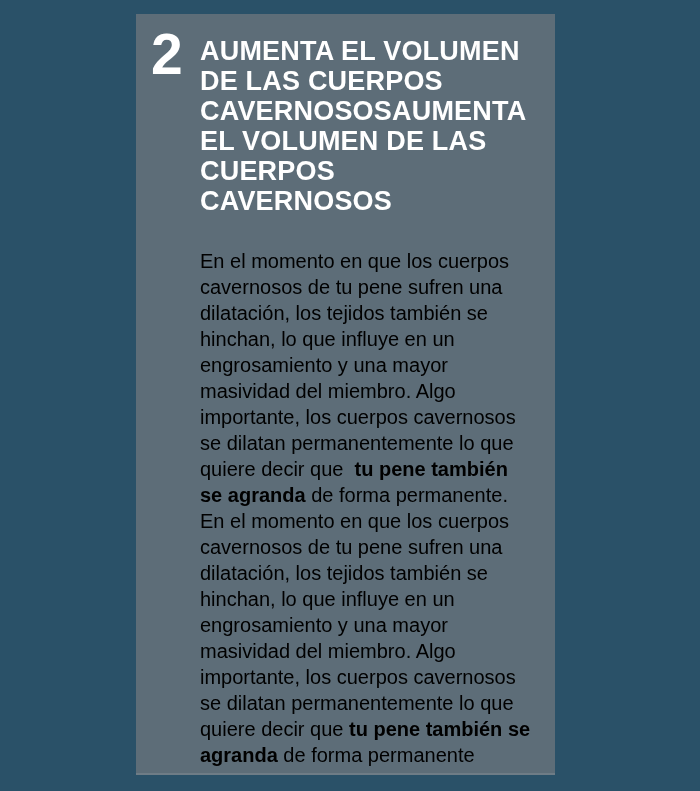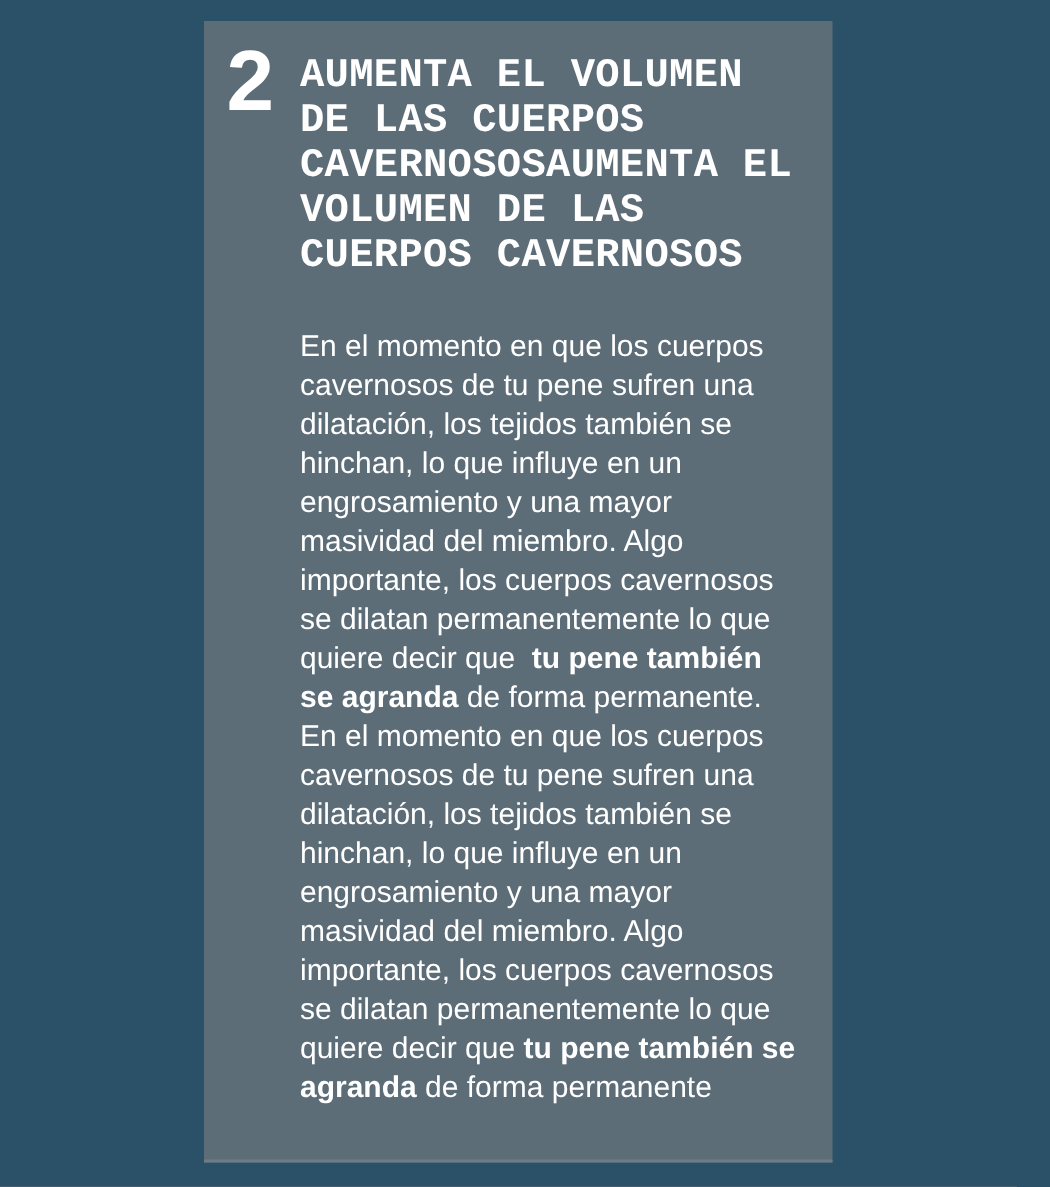--- a/index.html
+++ b/index.html
@@ -40,25 +40,24 @@
     flex: 1 1 auto;
     min-width: 0;
   }
   .heading {
     margin: 6px 0 32px 0;
     color: #ffffff;
     font-size: 27px;
     line-height: 30px;
     font-weight: bold;
     letter-spacing: 0.2px;
-    font-family: Liberation Mono, monospace;
   }
   .para {
     margin: 0;
-    color: #ffffff;
+    color: #000000;
     font-size: 20px;
     line-height: 26px;
     white-space: pre-wrap;
   }
   .para .b {
     font-weight: bold;
   }
 </style>
 </head>
 <body style="background: rgb(42, 81, 104);">

